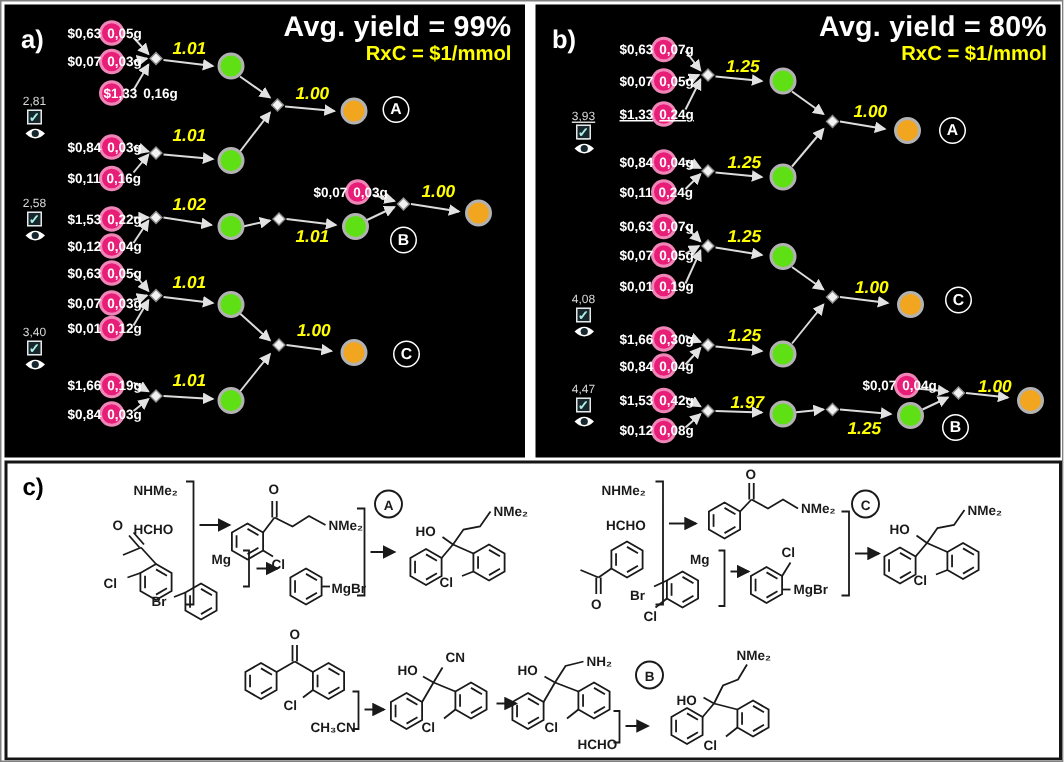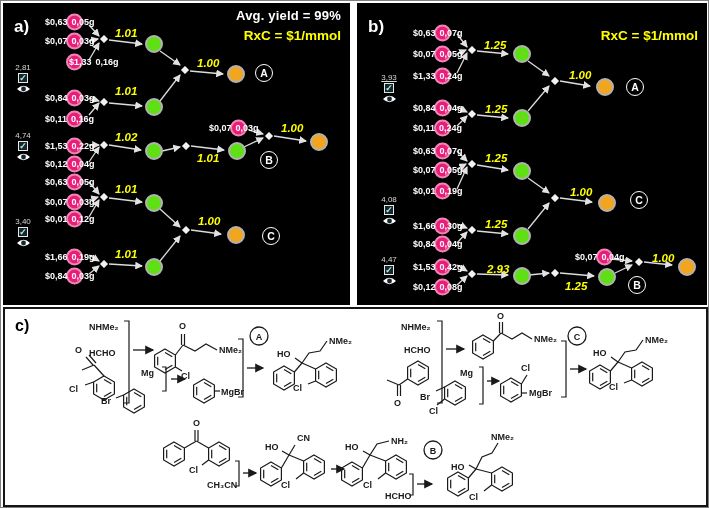--- a/index.html
+++ b/index.html
@@ -1,21 +1,21 @@
 <!DOCTYPE html>
 <html><head>
 <meta charset="utf-8">
 <style>
   html,body{margin:0;padding:0;background:#e8e8e8;font-family:"Liberation Sans",sans-serif;}
   #fig{position:relative;width:709px;height:508px;background:#fff;border:1px solid #808080;box-sizing:border-box;overflow:hidden;}
   .bp{position:absolute;top:2px;height:302px;background:#000;}
   #pa{left:2px;width:347px;}
   #pb{left:356px;width:350px;}
   .plabel{position:absolute;left:11px;top:14px;color:#fff;font-size:17px;font-weight:bold;}
-  .hy{position:absolute;right:9px;top:5px;color:#fff;font-size:13px;font-weight:bold;letter-spacing:.2px;}
+  .hy{position:absolute;right:9px;top:5px;color:#fff;font-size:19px;font-weight:bold;letter-spacing:.2px;}
   .hr{position:absolute;right:9px;top:25px;color:#ffff00;font-size:13.5px;font-weight:bold;}
   .edges{position:absolute;left:0;top:0;}
   .node{position:absolute;width:18px;height:18px;border-radius:50%;transform:translate(-50%,-50%);box-sizing:border-box;}
   .g{background:#5fe015;border:2px solid #b2b2b2;}
   .o{background:#f2a51e;border:2px solid #b2b2b2;}
   .badge{position:absolute;width:18px;height:18px;border:1.7px solid #fff;border-radius:50%;transform:translate(-50%,-50%);color:#fff;font-size:10.5px;font-weight:bold;display:flex;align-items:center;justify-content:center;box-sizing:border-box;}
   .el{position:absolute;color:#ffff00;font-size:11.5px;font-weight:bold;font-style:italic;}
   .rg{position:absolute;transform:translateY(-50%);color:#fff;font-size:9px;font-weight:bold;white-space:nowrap;}
   .rg span{position:relative;z-index:2;}
   .rg .m{margin-left:4px;}
@@ -87,21 +87,21 @@
 
     <div class="marker" style="left:4px;top:60px;">
       <span>2,81</span>
       <span class="cb">✓</span>
       <svg width="15" height="10">
           <path d="M1,5 Q7.5,-1.5 14,5 Q7.5,11.5 1,5 Z" fill="#fff"></path>
           <circle cx="7.5" cy="5" r="2.4" fill="#16272e"></circle>
         </svg>
     </div>
     <div class="marker" style="left:4px;top:128px;">
-      <span>4,74</span>
+      <span>2,58</span>
       <span class="cb">✓</span>
       <svg width="15" height="10">
           <path d="M1,5 Q7.5,-1.5 14,5 Q7.5,11.5 1,5 Z" fill="#fff"></path>
           <circle cx="7.5" cy="5" r="2.4" fill="#16272e"></circle>
         </svg>
     </div>
     <div class="marker" style="left:4px;top:214px;align-items:center;">
       <span>3,40</span>
       <span class="cb">✓</span>
       <svg width="15" height="10">
@@ -193,20 +193,21 @@
         <path d="M111,161 L115,157 L119,161 L115,165 Z"></path>
         <path d="M111,227 L115,223 L119,227 L115,231 Z"></path>
         <path d="M194,195 L198,191 L202,195 L198,199 Z"></path>
         <path d="M111,271 L115,267 L119,271 L115,275 Z"></path>
         <path d="M194,270 L198,266 L202,270 L198,274 Z"></path>
         <path d="M278,259 L282,255 L286,259 L282,263 Z"></path>
       </g>
     </svg>
 
     <div class="plabel">b)</div>
+    <div class="hy">Avg. yield = 80%</div>
     <div class="hr">RxC = $1/mmol</div>
 
     <div class="marker" style="left:16px;top:70px;text-decoration:underline;">
       <span>3,93</span>
       <span class="cb">✓</span>
       <svg width="15" height="10">
           <path d="M1,5 Q7.5,-1.5 14,5 Q7.5,11.5 1,5 Z" fill="#fff"></path>
           <circle cx="7.5" cy="5" r="2.4" fill="#16272e"></circle>
         </svg>
     </div>
@@ -222,21 +223,21 @@
       <span>4,47</span>
       <span class="cb">✓</span>
       <svg width="15" height="10">
           <path d="M1,5 Q7.5,-1.5 14,5 Q7.5,11.5 1,5 Z" fill="#fff"></path>
           <circle cx="7.5" cy="5" r="2.4" fill="#16272e"></circle>
         </svg>
     </div>
 
     <div class="rg" style="left:56px;top:30px;"><i class="pc"></i><span>$0,63</span><span class="m">0,07g</span></div>
     <div class="rg" style="left:56px;top:51px;"><i class="pc"></i><span>$0,07</span><span class="m">0,05g</span></div>
-    <div class="rg" style="left:56px;top:73px;"><i class="pc"></i><span>$1,33</span><span class="m">0,24g</span></div>
+    <div class="rg" style="left:56px;top:73px;text-decoration:underline;"><i class="pc"></i><span>$1,33</span><span class="m">0,24g</span></div>
     <div class="rg" style="left:56px;top:105px;"><i class="pc"></i><span>$0,84</span><span class="m">0,04g</span></div>
     <div class="rg" style="left:56px;top:125px;"><i class="pc"></i><span>$0,11</span><span class="m">0,24g</span></div>
     <div class="rg" style="left:56px;top:148px;"><i class="pc"></i><span>$0,63</span><span class="m">0,07g</span></div>
     <div class="rg" style="left:56px;top:167px;"><i class="pc"></i><span>$0,07</span><span class="m">0,05g</span></div>
     <div class="rg" style="left:56px;top:188px;"><i class="pc"></i><span>$0,01</span><span class="m">0,19g</span></div>
     <div class="rg" style="left:56px;top:223px;"><i class="pc"></i><span>$1,66</span><span class="m">0,30g</span></div>
     <div class="rg" style="left:56px;top:241px;"><i class="pc"></i><span>$0,84</span><span class="m">0,04g</span></div>
     <div class="rg" style="left:56px;top:264px;"><i class="pc"></i><span>$1,53</span><span class="m">0,42g</span></div>
     <div class="rg" style="left:56px;top:284px;"><i class="pc"></i><span>$0,12</span><span class="m">0,08g</span></div>
     <div class="rg" style="left:218px;top:254px;"><i class="pc"></i><span>$0,07</span><span class="m">0,04g</span></div>
@@ -250,21 +251,21 @@
     <div class="node o" style="left:248px;top:84px;"></div>
     <div class="node o" style="left:250px;top:200px;"></div>
     <div class="node o" style="left:330px;top:264px;"></div>
 
     <div class="el" style="left:127px;top:36px;">1.25</div>
     <div class="el" style="left:128px;top:100px;">1.25</div>
     <div class="el" style="left:212px;top:66px;">1.00</div>
     <div class="el" style="left:128px;top:149px;">1.25</div>
     <div class="el" style="left:128px;top:215px;">1.25</div>
     <div class="el" style="left:213px;top:183px;">1.00</div>
-    <div class="el" style="left:130px;top:260px;">2.93</div>
+    <div class="el" style="left:130px;top:260px;">1.97</div>
     <div class="el" style="left:208px;top:277px;">1.25</div>
     <div class="el" style="left:295px;top:249px;">1.00</div>
 
     <div class="badge" style="left:278px;top:84px;">A</div>
     <div class="badge" style="left:282px;top:197px;">C</div>
     <div class="badge" style="left:280px;top:282px;">B</div>
   </div>
 
   <div id="pc">
     <div class="clabel">c)</div>

